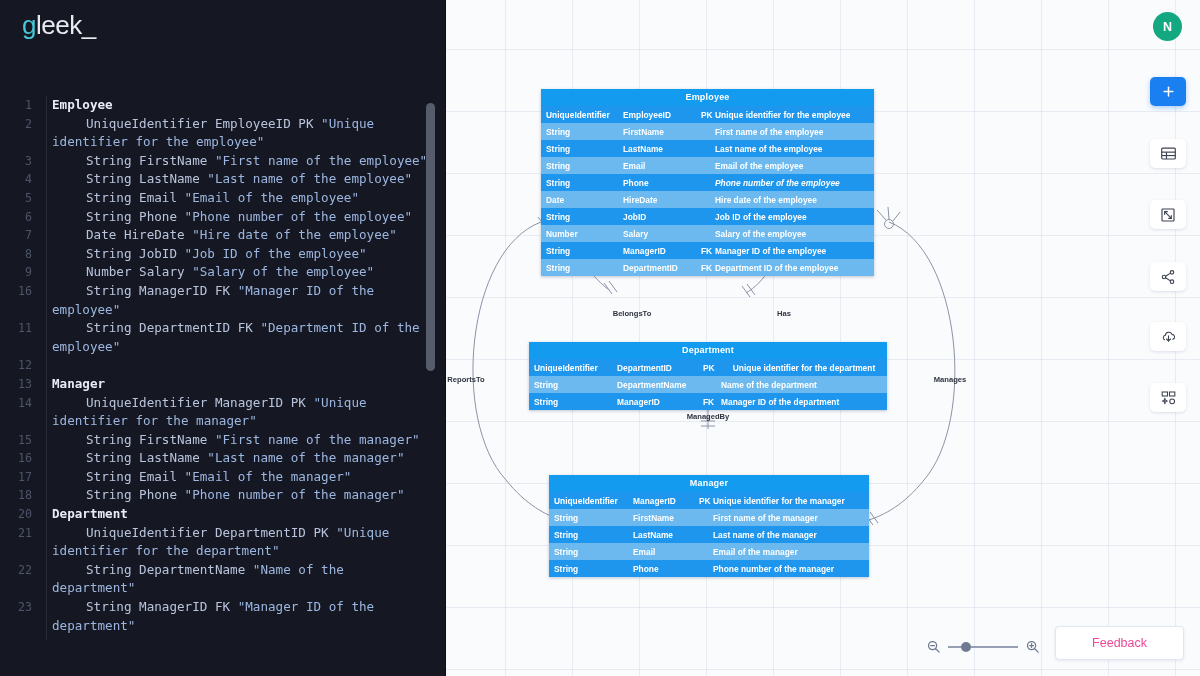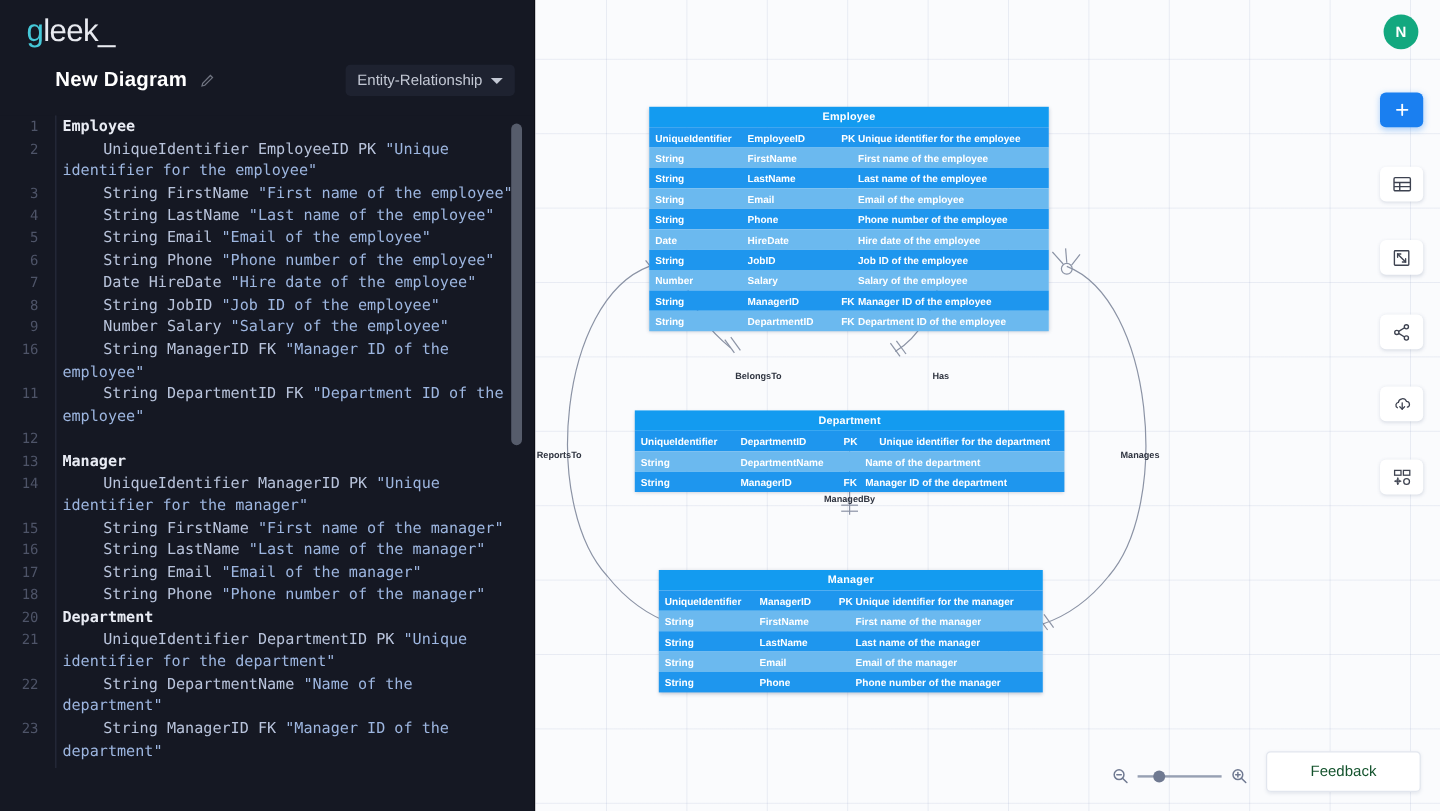--- a/index.html
+++ b/index.html
@@ -189,46 +189,34 @@
   }
   #zoom-thumb {
     position: absolute; left: 13px; top: -4px;
     width: 10px; height: 10px; border-radius: 50%;
     background: #6f7991; cursor: pointer;
   }
   #feedback-btn {
     position: absolute; bottom: 16px; right: 16px;
     background: #ffffff; border: 1px solid #e2e6ee;
     border-radius: 4px; padding: 9px 36px;
-    font-size: 12.5px; color: #14532d;
+    font-size: 12.5px; color: #ec4899;
     box-shadow: 0 1px 3px rgba(60,80,120,0.10);
     cursor: pointer;
   }
 </style>
 </head>
 <body>
 
 <div id="left-panel">
 
   <div id="logo-bar">
     <span class="logo-text"><span class="logo-g">g</span><span>leek_</span></span>
   </div>
 
-  <div id="title-row">
-    <span id="doc-title">New Diagram</span>
-    <span id="edit-icon">
-      <svg width="14" height="14" viewBox="0 0 24 24" fill="none" stroke="#b9bfcd" stroke-width="1.8">
-          <path d="M4 20l4-1 11-11-3-3L5 16l-1 4z"></path>
-        </svg>
-    </span>
-    <div id="type-select">
-      <span>Entity-Relationship</span>
-      <span class="caret"></span>
-    </div>
-  </div>
 
   <div id="editor">
     <div class="gutter-edge"></div>
     <div id="code-wrap">
         <div class="code-line">
           <div class="ln">1</div>
           <div class="code-text"><span class="tok-entity">Employee</span></div>
         </div>
         <div class="code-line">
           <div class="ln">2</div>
@@ -396,21 +384,21 @@
         <div class="er-row even">
           <div class="er-c-type" style="width: 82px; flex: 0 0 82px;">String</div>
           <div class="er-c-name" style="width: 78px; flex: 0 0 78px;">Email</div>
           <div class="er-c-key" style="width: 14px; flex: 0 0 14px;"></div>
           <div class="er-c-desc" style="width: 159px; flex: 0 0 159px;">Email of the employee</div>
         </div>
         <div class="er-row odd">
           <div class="er-c-type" style="width: 82px; flex: 0 0 82px;">String</div>
           <div class="er-c-name" style="width: 78px; flex: 0 0 78px;">Phone</div>
           <div class="er-c-key" style="width: 14px; flex: 0 0 14px;"></div>
-          <div class="er-c-desc" style="width: 159px; flex: 0 0 159px;">Phone number of the employee</div>
+          <div class="er-c-desc" style="width: 159px; flex: 0 0 159px; font-style: italic;">Phone number of the employee</div>
         </div>
         <div class="er-row even">
           <div class="er-c-type" style="width: 82px; flex: 0 0 82px;">Date</div>
           <div class="er-c-name" style="width: 78px; flex: 0 0 78px;">HireDate</div>
           <div class="er-c-key" style="width: 14px; flex: 0 0 14px;"></div>
           <div class="er-c-desc" style="width: 159px; flex: 0 0 159px;">Hire date of the employee</div>
         </div>
         <div class="er-row odd">
           <div class="er-c-type" style="width: 82px; flex: 0 0 82px;">String</div>
           <div class="er-c-name" style="width: 78px; flex: 0 0 78px;">JobID</div>

